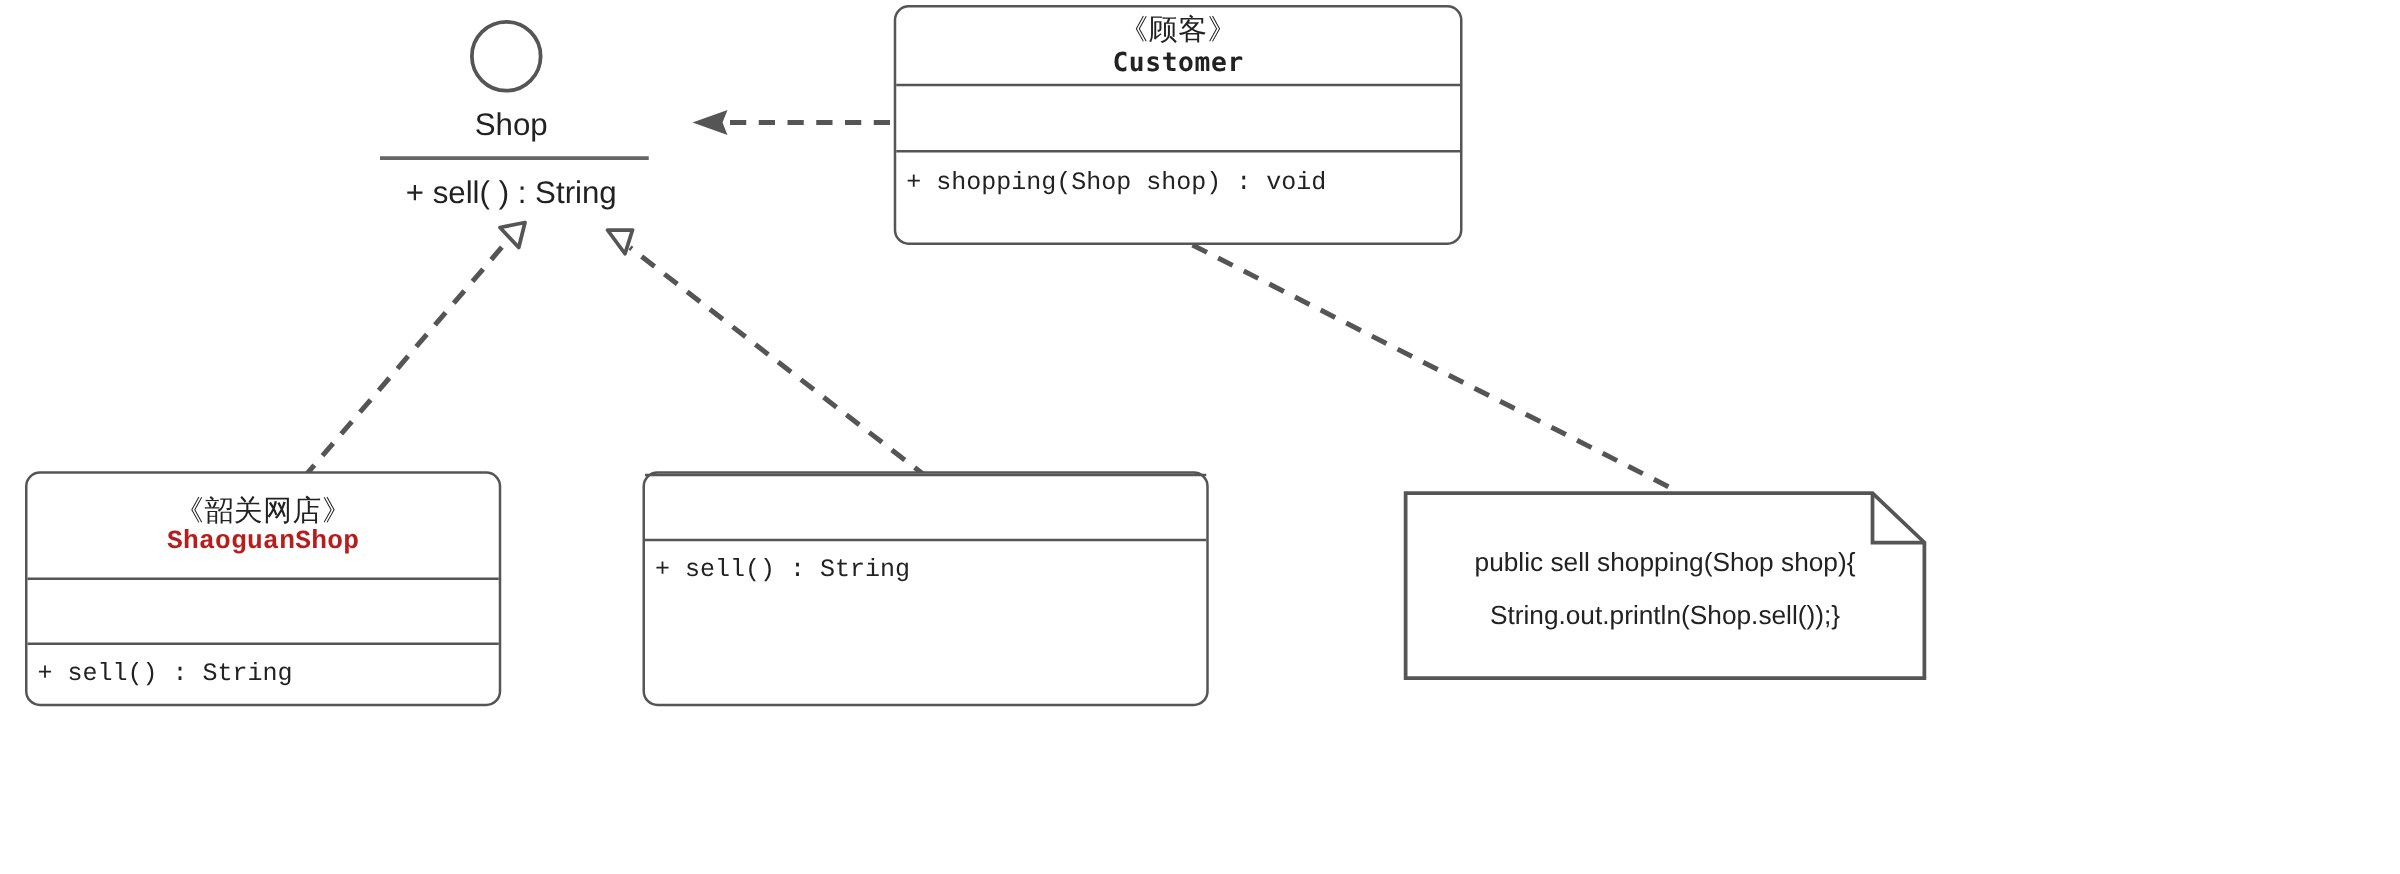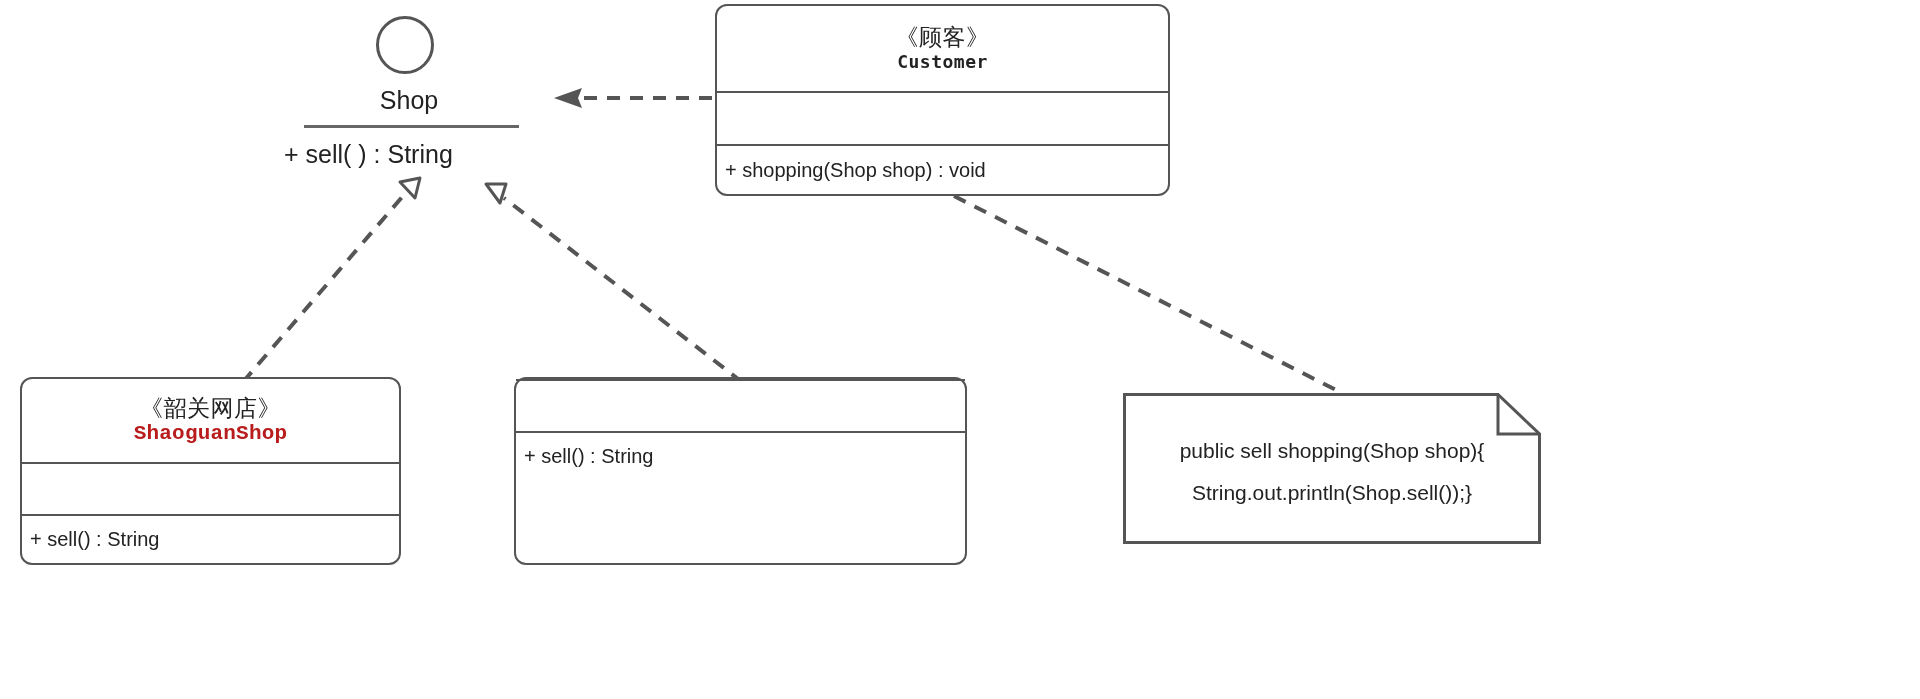--- a/index.html
+++ b/index.html
@@ -10,35 +10,35 @@
 
   
   .uml-box{position:absolute;box-sizing:border-box;background:#fff;
            border:2.5px solid #555;border-radius:12px;}
   .compartment{box-sizing:border-box;display:flex;flex-direction:column;
                align-items:center;justify-content:center;}
   .comp-div{border-top:2.5px solid #555;}
   .stereotype{font-family:"Liberation Serif","DejaVu Serif",serif;
               font-size:23px;color:#222;line-height:1.15;letter-spacing:.5px;}
   .classname-mono{font-family:"DejaVu Sans Mono","Liberation Mono",monospace;
-                  font-weight:bold;font-size:18px;color:#222;letter-spacing:.5px;}
+                  font-weight:bold;font-size:21px;color:#222;letter-spacing:.5px;}
   .classname-sans{font-family:Liberation Mono, monospace;
                   font-weight:bold;font-size:21px;color:#b91c1c;letter-spacing:.2px;}
-  .member-mono{font-family:Liberation Sans, sans-serif;
+  .member-mono{font-family:Liberation Mono, monospace;
                font-size:20px;color:#222;width:100%;box-sizing:border-box;
                padding-left:8px;text-align:left;}
 
   
   #iface-shop{position:absolute;left:284px;top:8px;width:250px;height:170px;}
   #iface-circle{position:absolute;left:92px;top:8px;width:58px;height:58px;
                 border:3px solid #555;border-radius:50%;background:#fff;box-sizing:border-box;}
   #iface-name{position:absolute;left:0;top:78px;width:250px;text-align:center;
               font-size:25px;color:#222;}
   #iface-rule{position:absolute;left:20px;top:117px;width:215px;height:3px;background:#666;}
-  #iface-op{position:absolute;left:0;top:132px;width:250px;
+  #iface-op{position:absolute;left:0;top:132px;width:250px;text-align:center;
             font-size:25px;color:#222;}
 
   
   #note-shape{position:absolute;left:1122px;top:392px;width:420px;height:153px;}
   #note-text{position:absolute;left:1122px;top:392px;width:420px;height:153px;
              display:flex;flex-direction:column;align-items:center;justify-content:center;
              gap:16px;font-size:21px;color:#222;box-sizing:border-box;padding:6px 14px 0;}
   .note-line{text-align:center;line-height:1.2;}
 </style>
 </head>
@@ -69,21 +69,21 @@
   </svg>
 
   <div id="iface-shop">
     <div id="iface-circle"></div>
     <div id="iface-name">Shop</div>
     <div id="iface-rule"></div>
     <div id="iface-op">+ sell( ) : String</div>
   </div>
 
   <div class="uml-box" id="box-customer" style="left:715px;top:4px;width:455px;height:192px;">
-    <div class="compartment" style="height:85px;">
+    <div class="compartment" style="height:61px;">
       <div class="stereotype">《顾客》</div>
       <div class="classname-mono">Customer</div>
     </div>
     <div class="compartment comp-div" style="height:53px;"></div>
     <div class="compartment comp-div" style="height:51px;">
       <div class="member-mono">+ shopping(Shop shop) : void</div>
     </div>
   </div>
 
   <div class="uml-box" id="box-shaoguanshop" style="left:20px;top:377px;width:381px;height:188px;">

